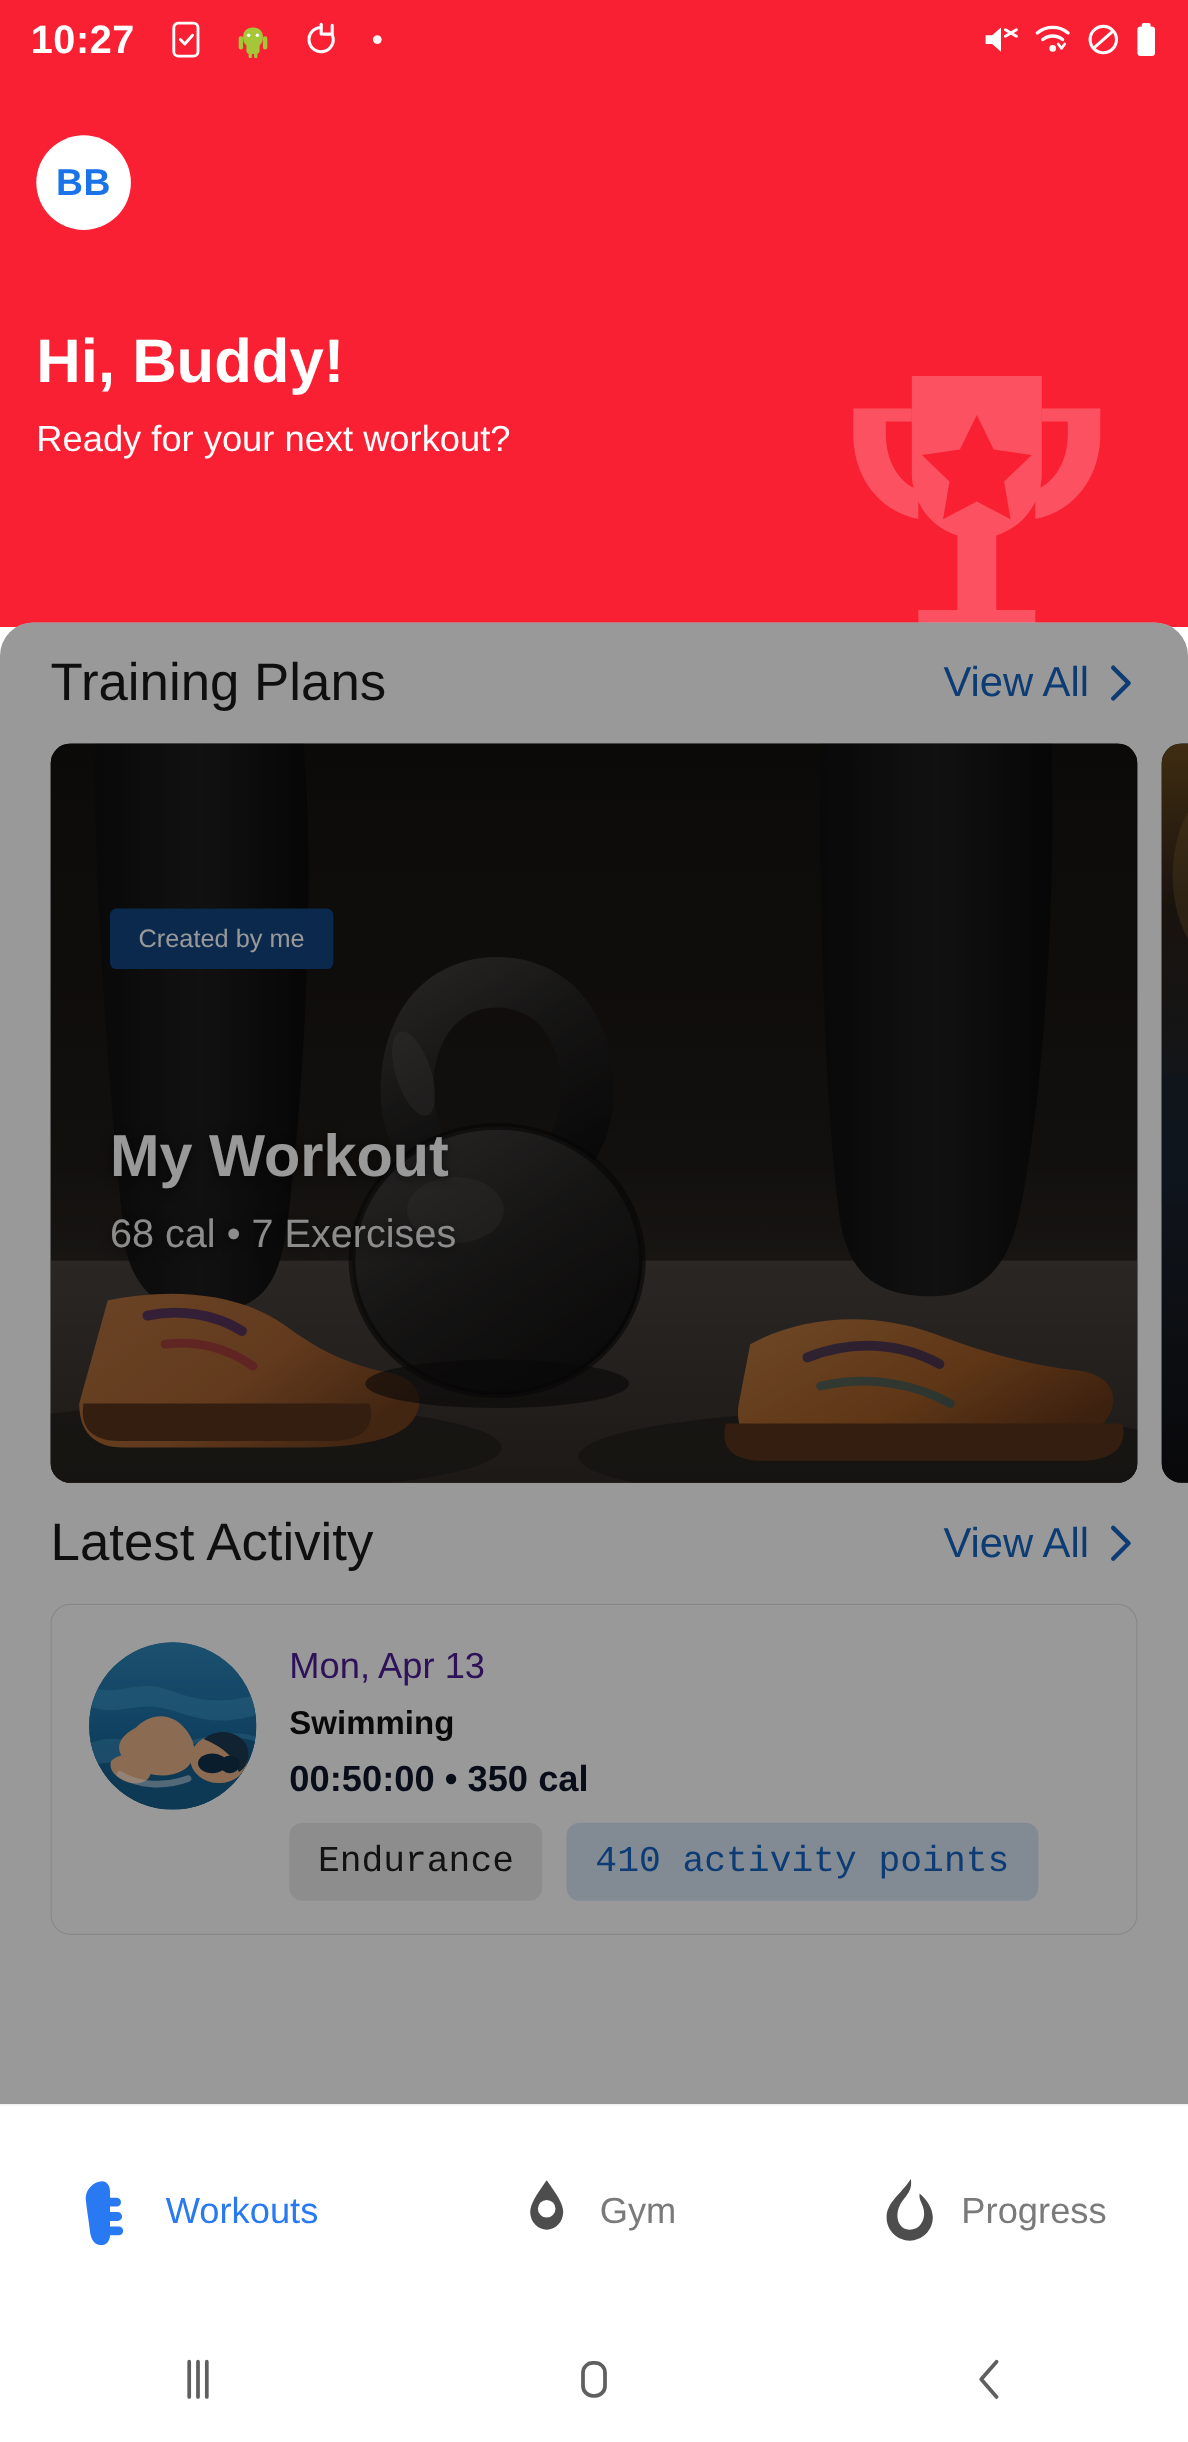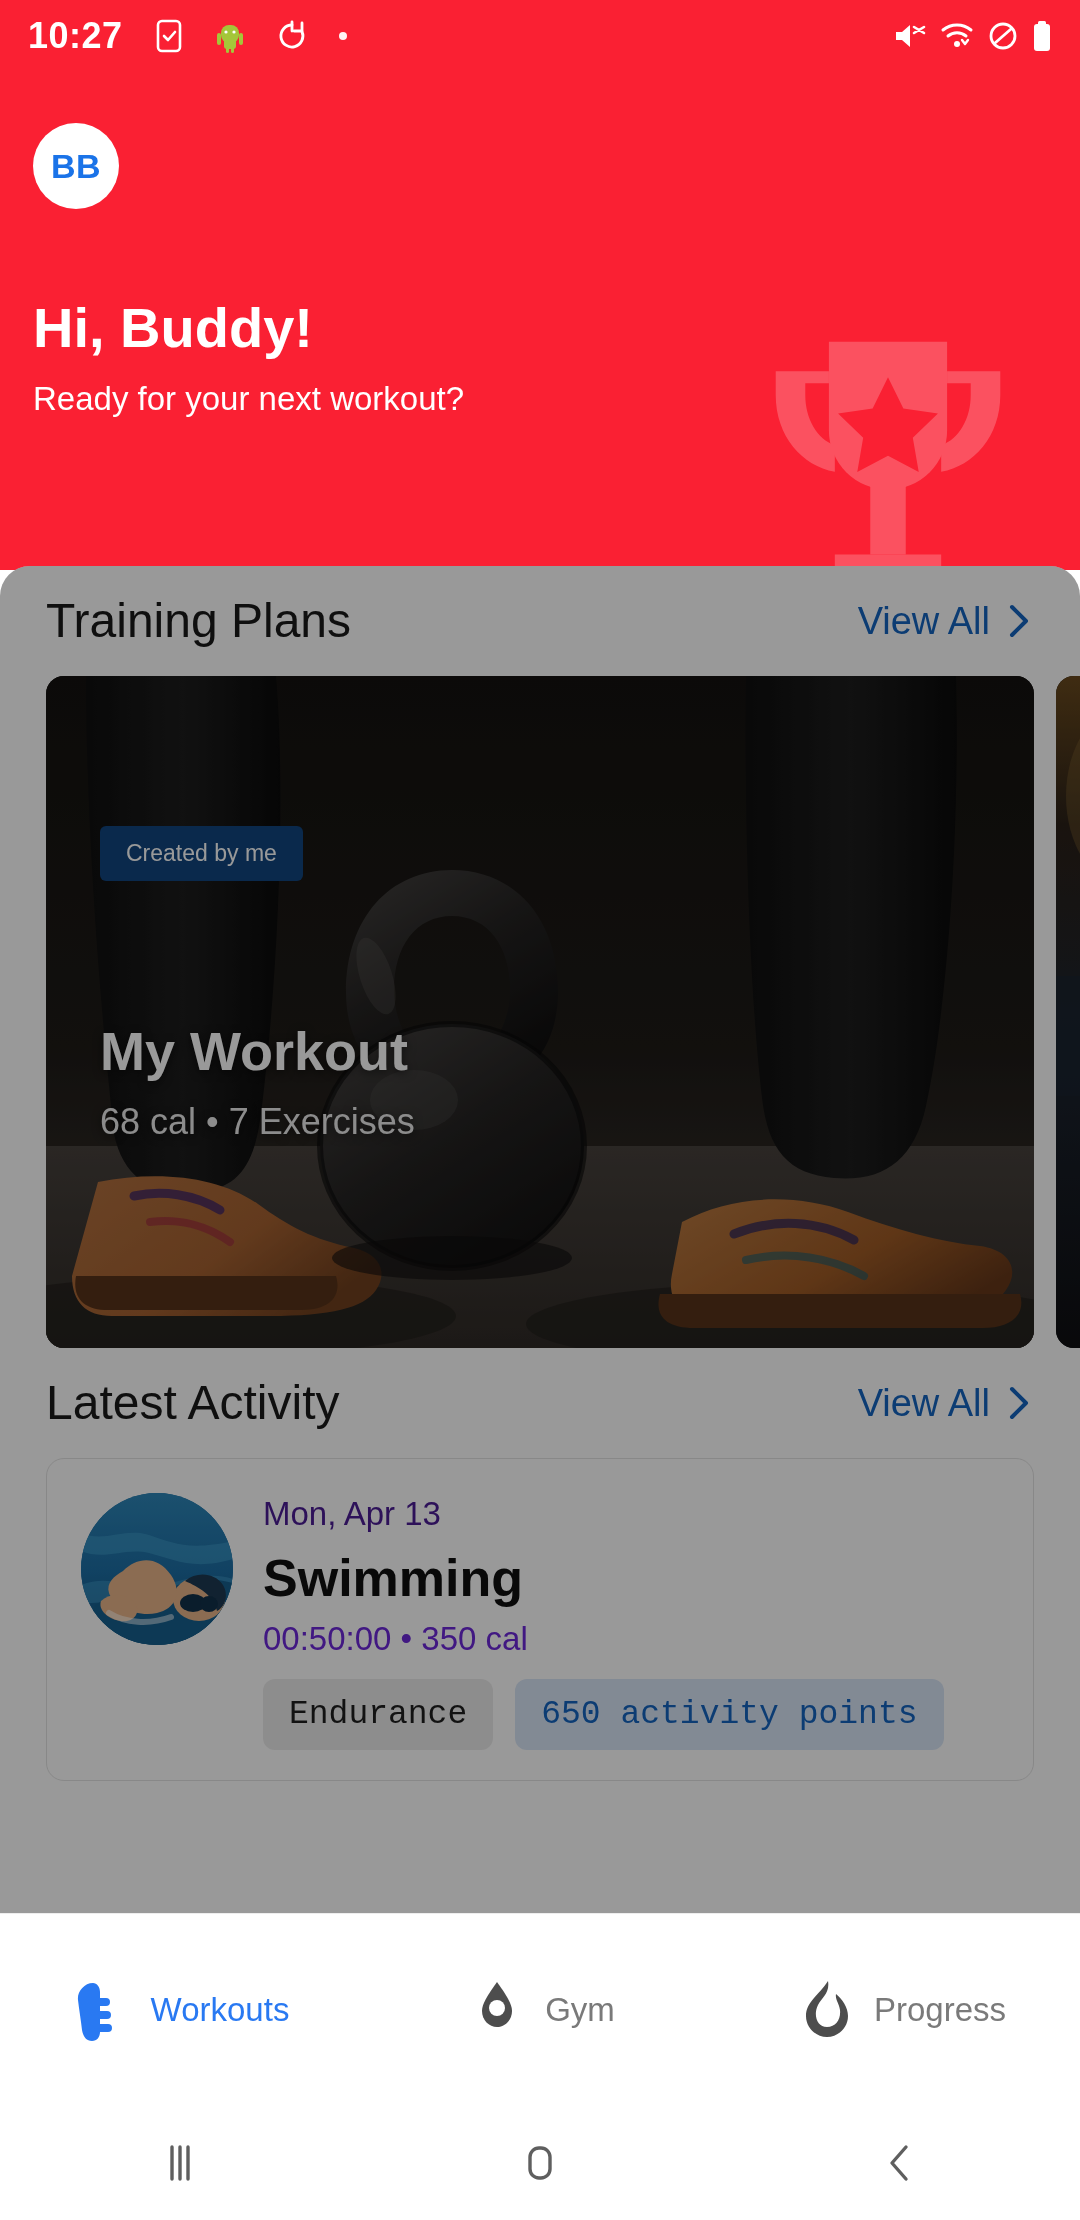--- a/index.html
+++ b/index.html
@@ -106,22 +106,22 @@
     margin:0 46px; background:#ffffff; border:1px solid #e3e3e3;
     border-radius:18px; padding:34px 34px 30px 34px;
     display:flex; gap:30px;
   }
   .act-thumb {
     flex:0 0 auto; width:152px; height:152px; border-radius:50%;
     overflow:hidden; position:relative; background:#1d6fa5;
   }
   .act-body { flex:1 1 auto; min-width:0; padding-top:4px; }
   .act-date { font-size:33px; color:#4c1d95; line-height:1; }
-  .act-name { font-size:52px; font-weight:700; color:#0f0f0f; line-height:1; margin-top:22px; }
-  .act-meta { font-size:33px; color:#6d28d9; line-height:1; margin-top:18px; }
+  .act-name { font-size:30px; font-weight:700; color:#0f0f0f; line-height:1; margin-top:22px; }
+  .act-meta { font-size:33px; color:#0f172a; line-height:1; margin-top:18px;font-weight:bold; }
   .act-tags { display:flex; gap:22px; margin-top:24px; }
   .tag {
     font-size:33px; line-height:1; padding:19px 26px; border-radius:12px;
     background:#ececec; color:#1f1f1f; white-space:nowrap;font-family:Liberation Mono, monospace;
   }
   .tag.points { background:#d9e6f7; color:#1565c0; }
 
   
   .bottomnav {
     position:absolute; left:0; top:1913px; width:1080px; height:192px;
@@ -343,21 +343,21 @@
             <path d="M20 108c8 -8 22 -8 32 0 8 8 4 18 -6 20 -12 2 -30 -8 -26 -20z" fill="#e8b489"></path>
             <path d="M28 120c16 10 40 12 62 4" fill="none" stroke="#ffffff" stroke-width="6" stroke-linecap="round" opacity=".5"></path>
           </svg>
         </div>
         <div class="act-body">
           <div class="act-date">Mon, Apr 13</div>
           <div class="act-name">Swimming</div>
           <div class="act-meta">00:50:00 • 350 cal</div>
           <div class="act-tags">
             <span class="tag">Endurance</span>
-            <span class="tag points">650 activity points</span>
+            <span class="tag points">410 activity points</span>
           </div>
         </div>
       </div>
 
     </div>
   </div>
 
   <div class="scrim"></div>
 
   <div class="bottomnav">

